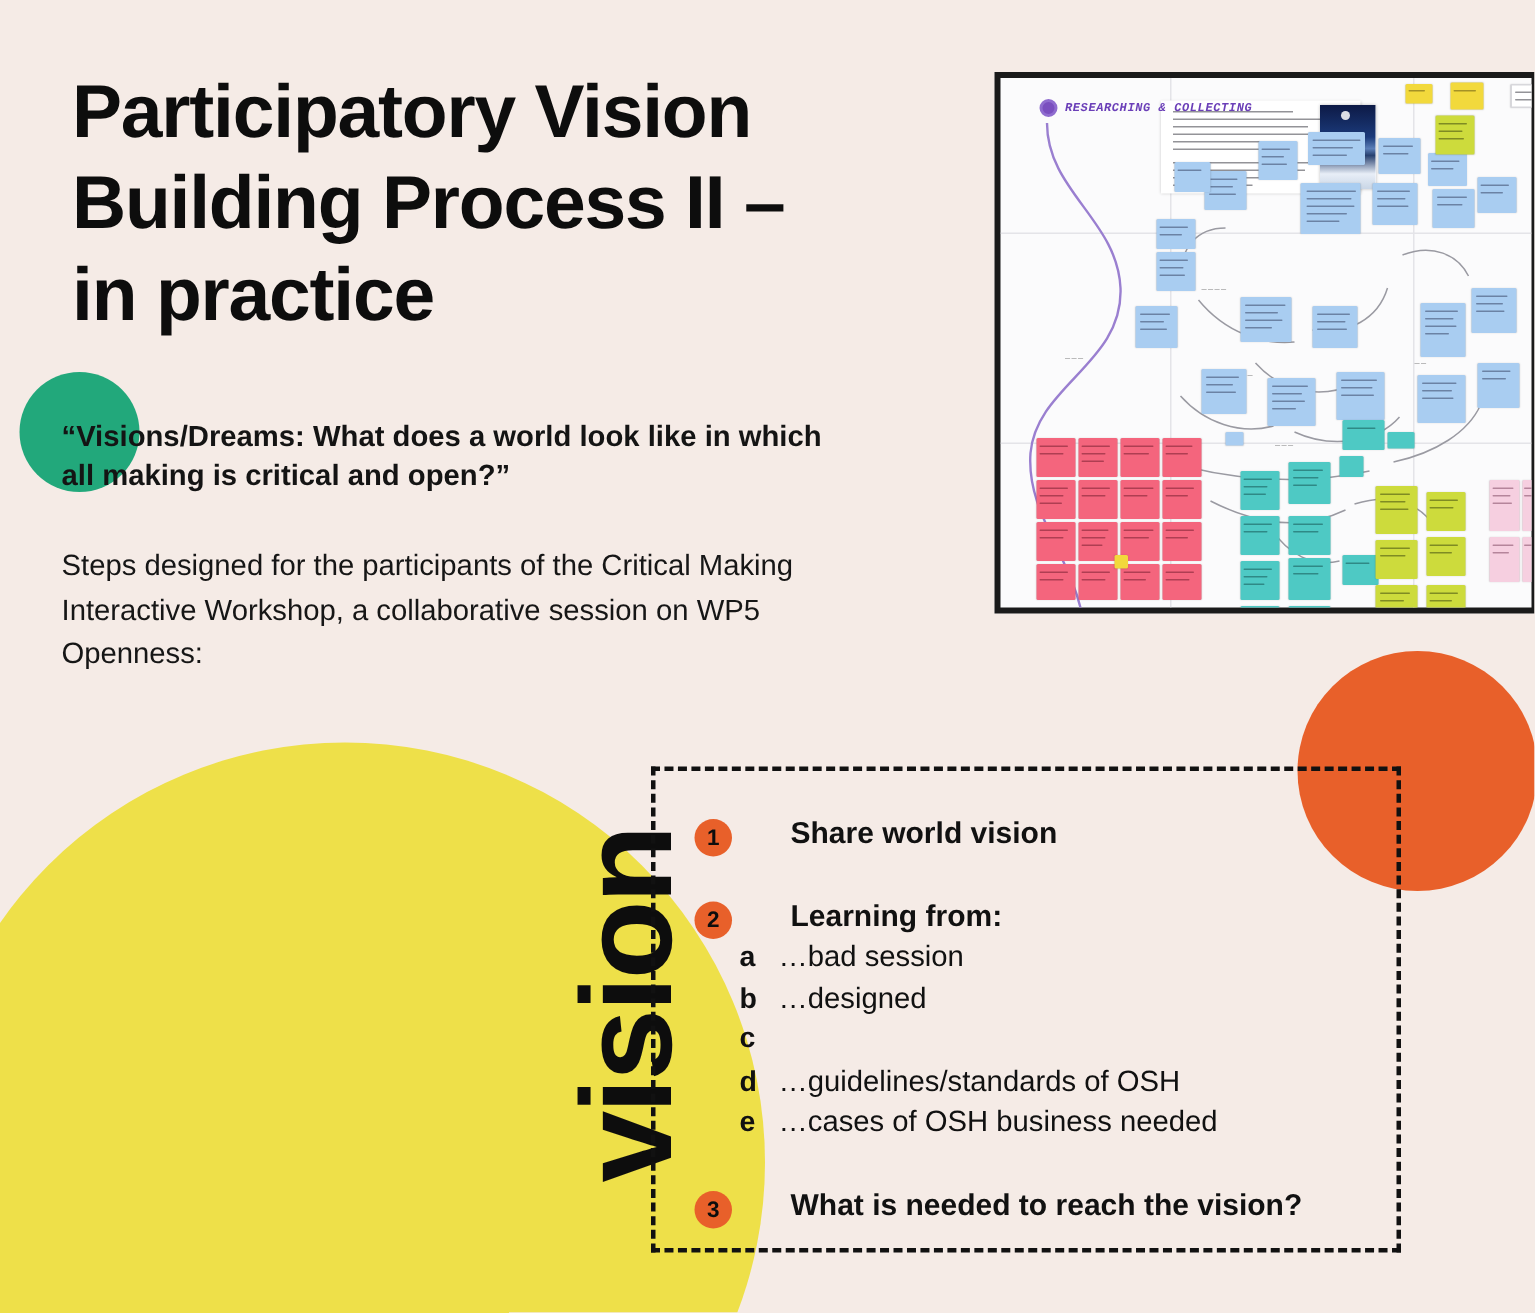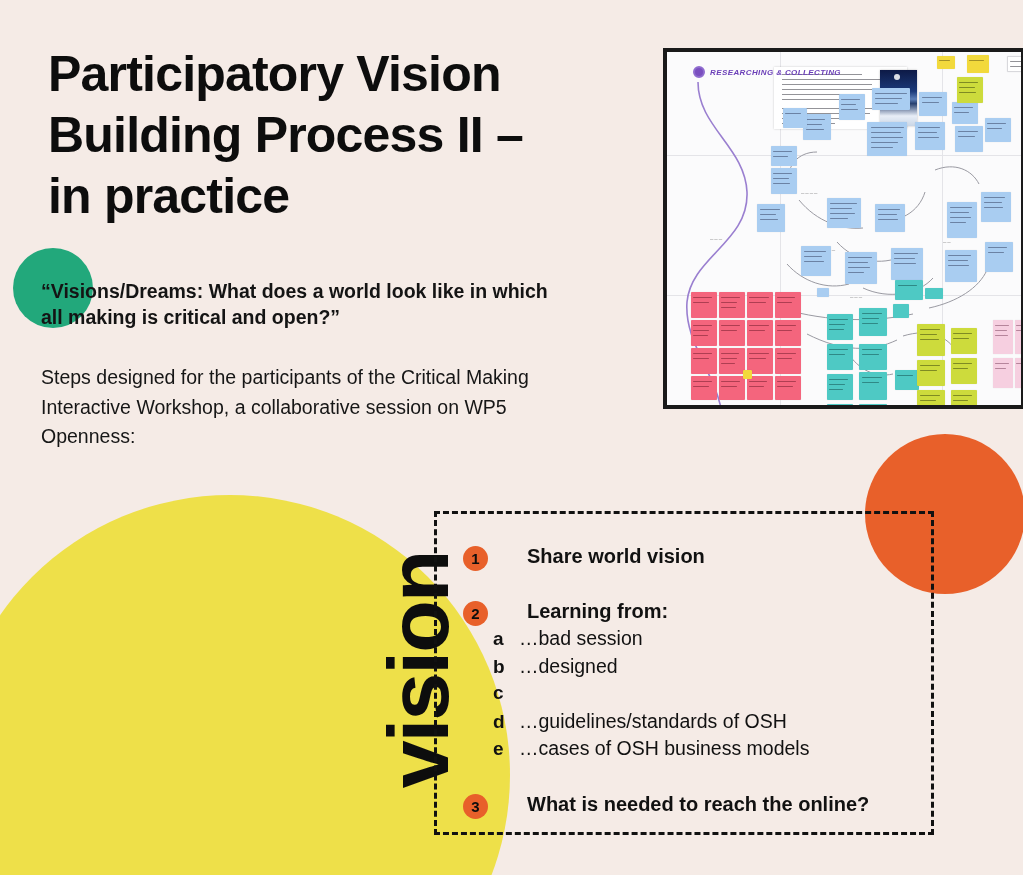--- a/index.html
+++ b/index.html
@@ -239,21 +239,21 @@
     z-index: 4;
   }
   #wb-label .dot {
     width: 12px; height: 12px;
     border-radius: 50%;
     background: #7a4fbf;
     border: 2px solid #8f6ccf;
     box-sizing: border-box;
   }
   #wb-label .txt {
-    font-family: Liberation Sans, sans-serif;
+    font-family: Liberation Mono, monospace;
     font-size: 8px;
     font-weight: 700;
     font-style: italic;
     color: #6b3fb8;
     letter-spacing: .4px;
     white-space: nowrap;
     filter: blur(0.35px);
   }
 
   .wb-caption {
@@ -648,25 +648,25 @@
         </div>
         <div class="sub-row">
           <span class="sub-letter">c</span>
         </div>
         <div class="sub-row">
           <span class="sub-letter">d</span>
           <span class="sub-text">…guidelines/standards of OSH</span>
         </div>
         <div class="sub-row">
           <span class="sub-letter">e</span>
-          <span class="sub-text">…cases of OSH business models</span>
+          <span class="sub-text">…cases of OSH business needed</span>
         </div>
       </div>
 
       <div class="step-row" id="step-3">
         <span class="badge">3</span>
-        <span class="step-label">What is needed to reach the online?</span>
+        <span class="step-label">What is needed to reach the vision?</span>
       </div>
 
     </div>
   </div>
 
 </div>
 
 </body></html>

